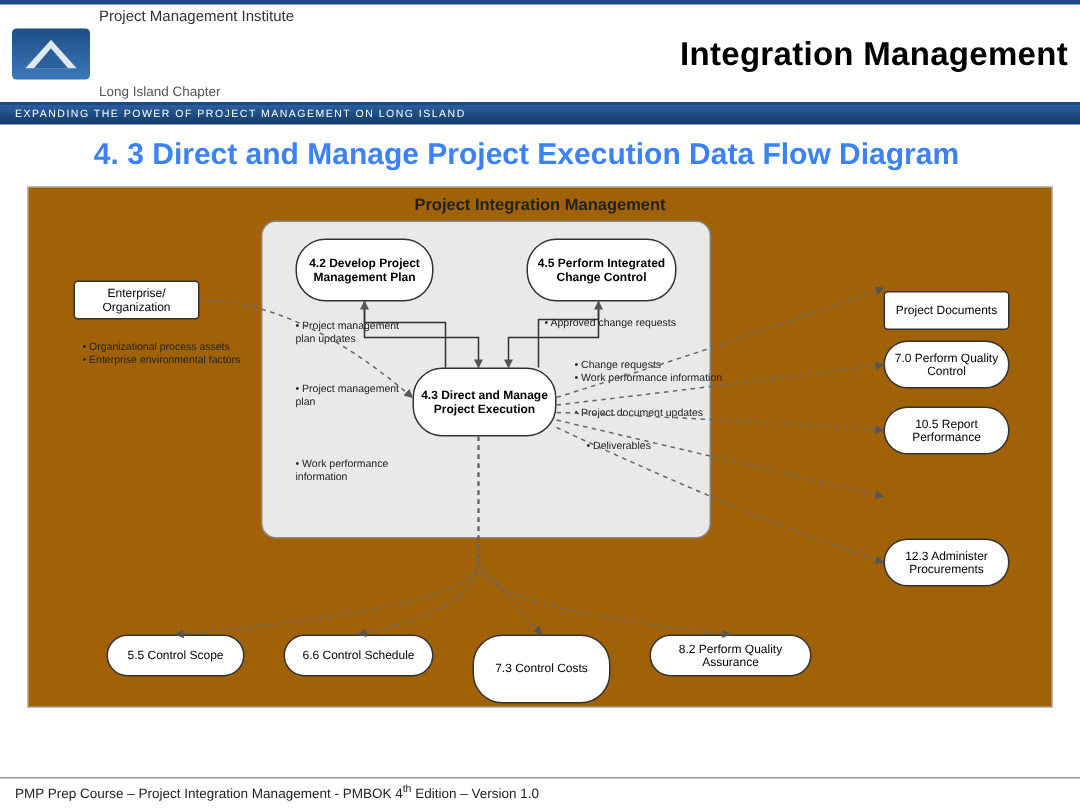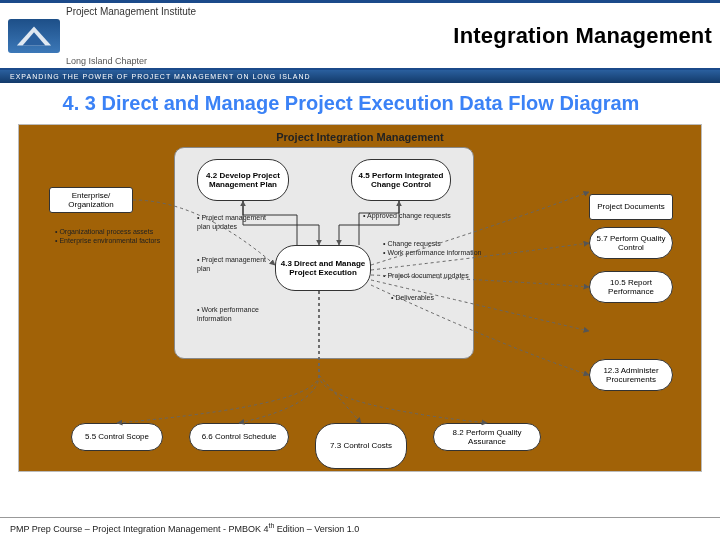--- a/index.html
+++ b/index.html
@@ -167,21 +167,21 @@
   <div class="box rounded bold" style="left:256px; top:120px; width:96px; height:46px;">4.3
 Direct and
 Manage Project
 Execution</div>
 
   <div class="box shadow" style="left:30px; top:62px; width:84px; height:26px; border-radius:3px;">Enterprise/
 Organization</div>
 
   <div class="box shadow" style="left:570px; top:54px; width:84px; height:26px; border-radius:3px;margin-top:15px;">Project
 Documents</div>
-  <div class="box rounded" style="left:570px; top:102px; width:84px; height:32px;">5.7
+  <div class="box rounded" style="left:570px; top:102px; width:84px; height:32px;">7.0
 Perform
 Quality Control</div>
   <div class="box rounded" style="left:570px; top:146px; width:84px; height:32px;">10.5
 Report
 Performance</div>
   <div class="box rounded" style="left:570px; top:234px; width:84px; height:32px;">12.3
 Administer
 Procurements</div>
 
   <div class="box rounded" style="left:52px; top:298px; width:92px; height:28px;">5.5

